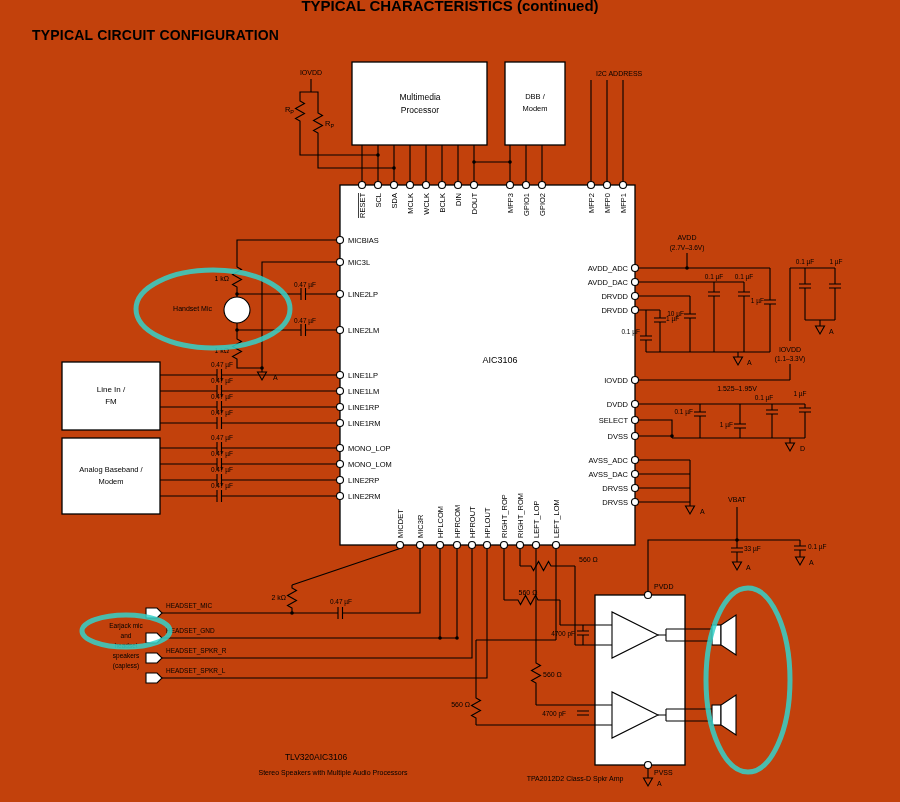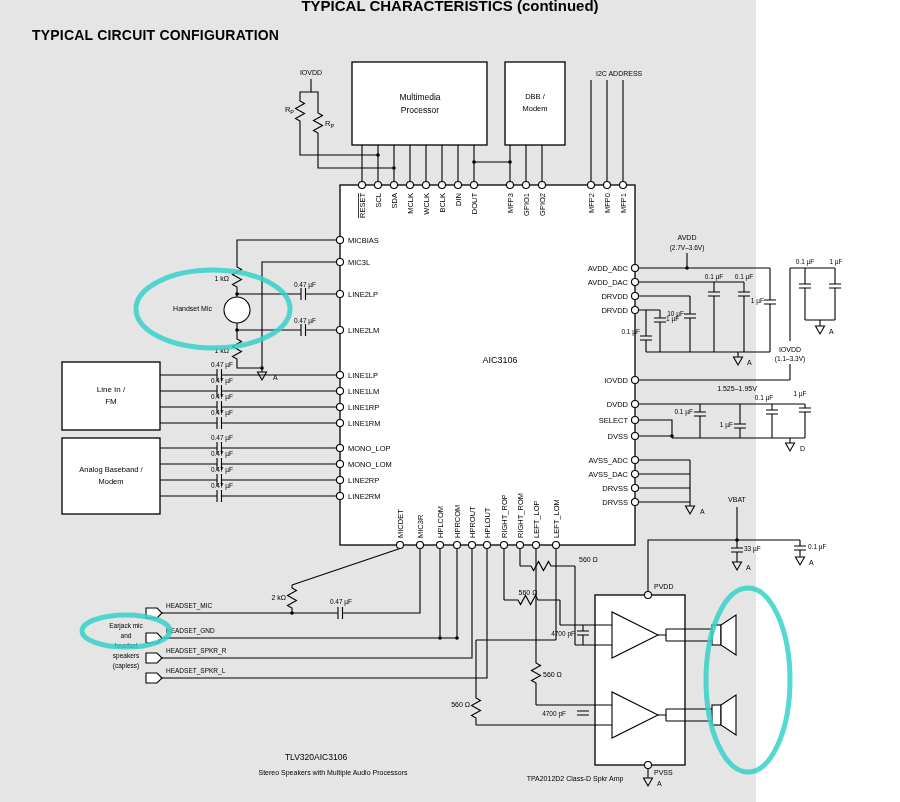--- a/index.html
+++ b/index.html
@@ -1,16 +1,16 @@
 <!DOCTYPE html>
 <html><head>
 <meta charset="utf-8">
 <style>
   html,body{margin:0;padding:0;background:#fff;}
-  .stage{width:756px;height:802px;position:relative;background:#e5e5e5;font-family:"Liberation Sans",sans-serif;}
+  .stage{width:900px;height:802px;position:relative;background:#c2410c;font-family:"Liberation Sans",sans-serif;}
   svg{display:block;}
   svg text{fill:#000;font-family:"Liberation Sans",sans-serif;}
   .t55{font-size:5.5px}.t65{font-size:6.5px}.t7{font-size:7px}.t75{font-size:7.5px}
   .t8{font-size:8px}.t85{font-size:8.5px}.t9{font-size:9px}
   .title{font-size:15px;font-weight:bold}.stitle{font-size:14px;font-weight:bold;letter-spacing:.2px}
   .w{stroke:#000;stroke-width:1.1;fill:none}
   .box{fill:#fff;stroke:#000;stroke-width:1.3}
   .pin{fill:#fff;stroke:#000;stroke-width:1.1}
   .dot{fill:#000;stroke:none}
   .gnd{fill:none;stroke:#000;stroke-width:1.1}

